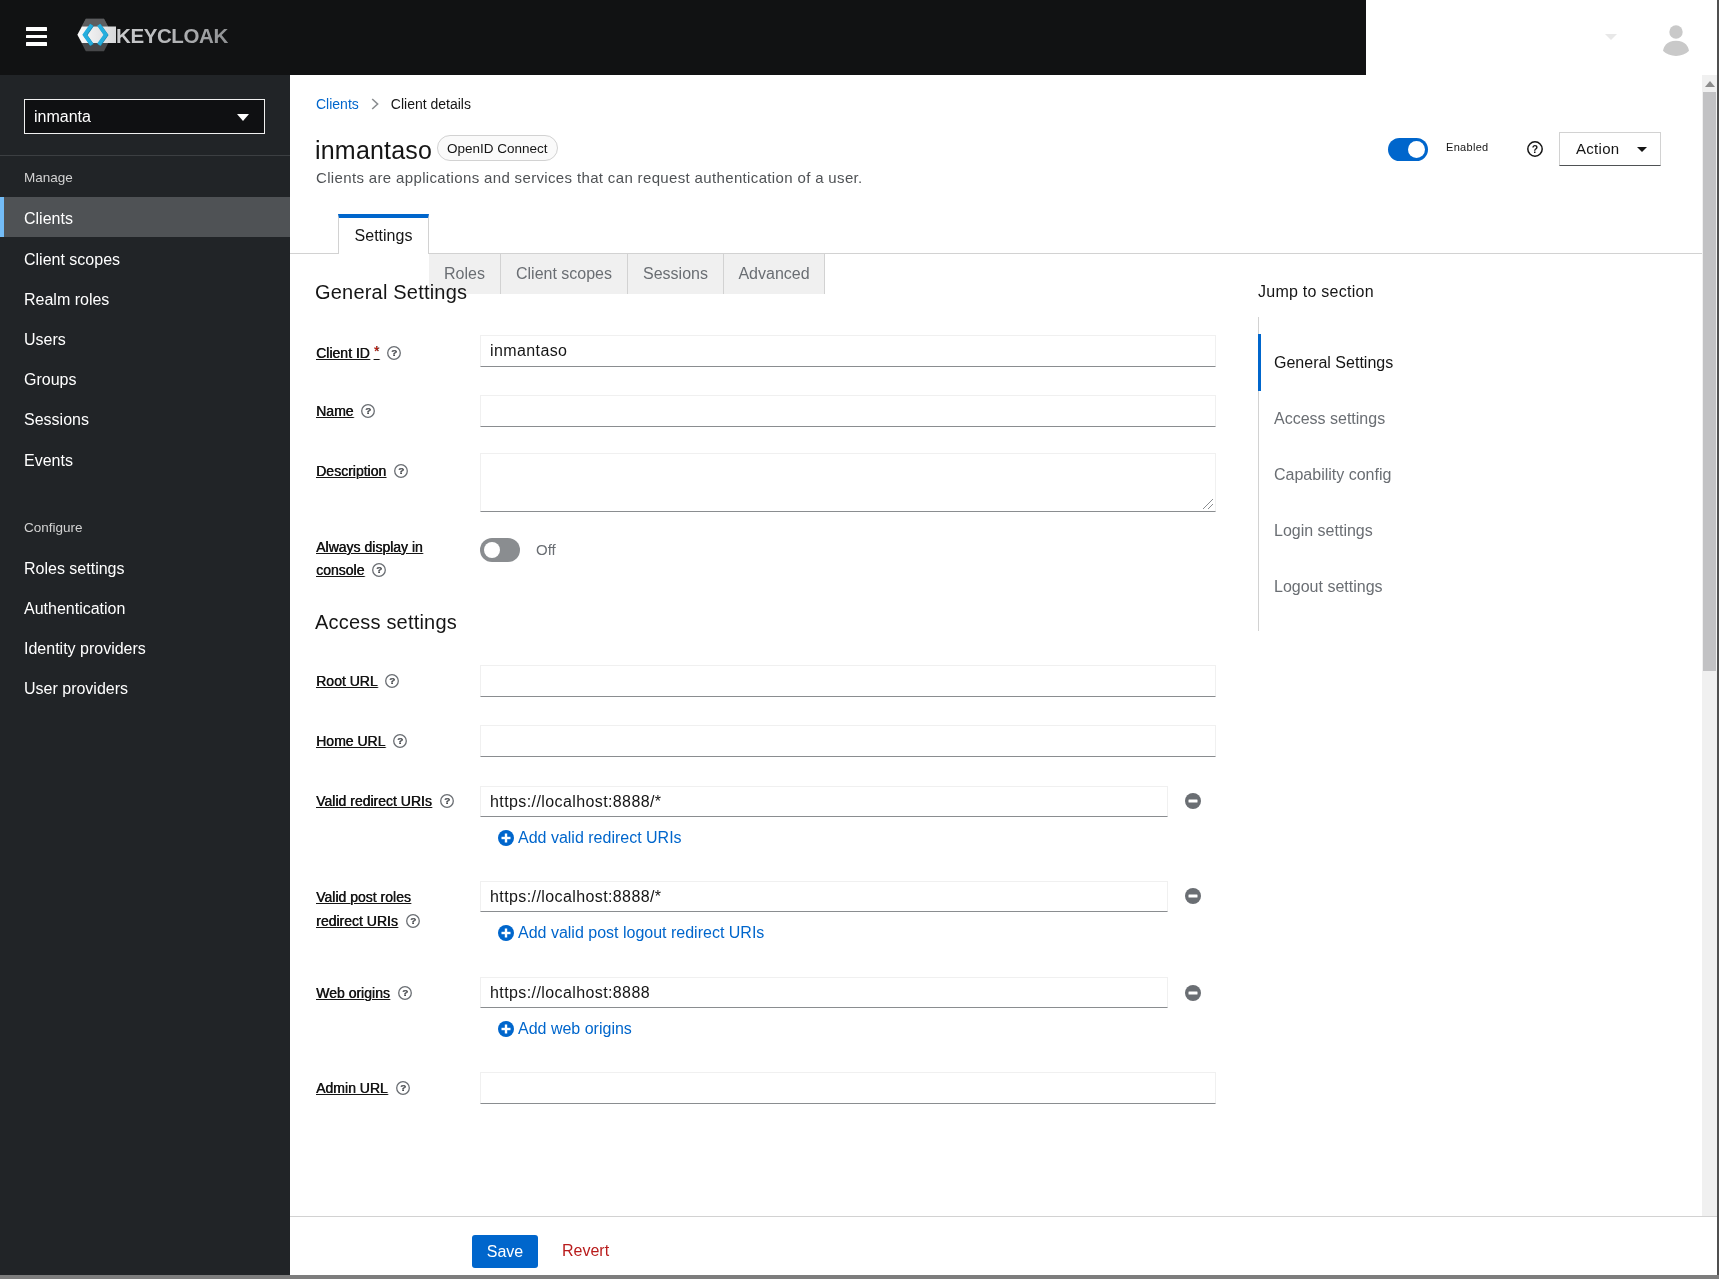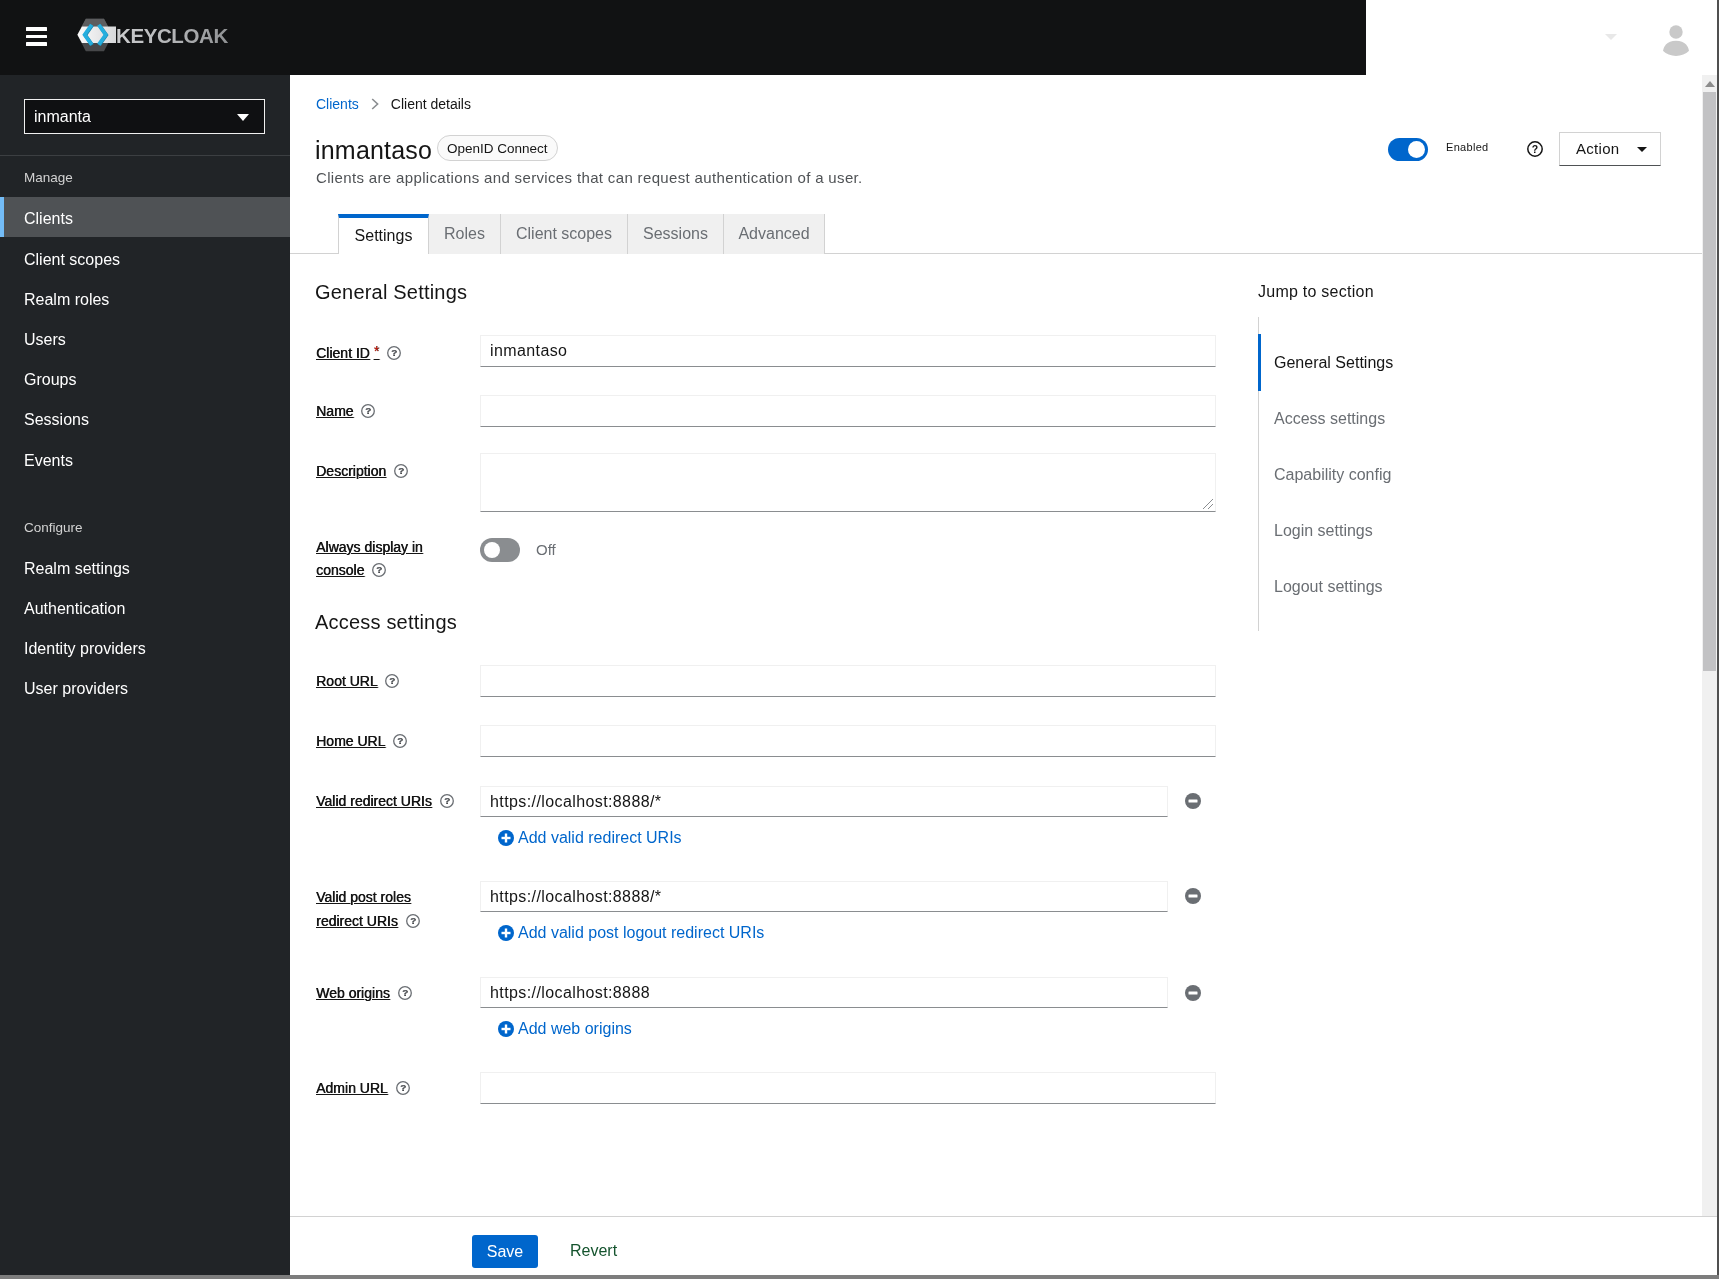--- a/index.html
+++ b/index.html
@@ -25,21 +25,21 @@
 #crumb { position:absolute; left:316px; top:96px; font-size:14px; color:#151515; }
 #crumb a { color:#0066cc; text-decoration:none; }
 
 #h1 { position:absolute; left:315px; top:136px; font-size:25px; font-weight:400; color:#151515; letter-spacing:0.2px; }
 #badge { position:absolute; left:437px; top:135px; height:26px; line-height:25px; border:1px solid #d2d2d2; background:#fafafa; border-radius:13px; padding:0 9px; font-size:13.5px; color:#151515; }
 #desc { position:absolute; left:316px; top:169px; font-size:15px; letter-spacing:0.35px; color:#4f5255; }
 
 
 #tabline { position:absolute; left:0px; top:253px; width:1412px; border-top:1px solid #d2d2d2; }
 .tab { position:absolute; top:214px; height:40px; font-size:16px; text-align:center; }
-.tab.inactive { background:#f0f0f0; color:#6a6e73; border-right:1px solid #d2d2d2; line-height:40px; }
+.tab.inactive { background:#f0f0f0; color:#6a6e73; border-right:1px solid #d2d2d2; line-height:40px;margin-top:40px; }
 #tab-settings { left:338px; width:91px; background:#fff; color:#151515; border-top:4px solid #0066cc; border-left:1px solid #d2d2d2; border-right:1px solid #d2d2d2; line-height:35px; z-index:2; }
 
 
 #toggle-on { position:absolute; left:1388px; top:138px; width:40px; height:23px; border-radius:12px; background:#0066cc; }
 #toggle-on i { position:absolute; right:3px; top:3px; width:17px; height:17px; border-radius:50%; background:#fff; }
 #lbl-enabled { position:absolute; left:1446px; top:141px; font-size:11px; letter-spacing:0.3px; color:#151515; }
 #action { position:absolute; left:1559px; top:132px; width:102px; height:34px; border:1px solid #d2d2d2; border-bottom:1px solid #4f5255; font-size:15px; letter-spacing:0.3px; color:#151515; line-height:32px; padding-left:16px; }
 #action .car { position:absolute; right:13px; top:14px; width:0; height:0; border-left:5px solid transparent; border-right:5px solid transparent; border-top:5px solid #151515; }
 
 
@@ -59,21 +59,21 @@
 
 #jump-title { position:absolute; left:1258px; top:283px; font-size:16px; letter-spacing:0.25px; color:#151515; }
 #jump-line { position:absolute; left:1258px; top:317px; height:314px; border-left:1px solid #d2d2d2; }
 #jump-bar { position:absolute; left:1258px; top:334px; height:57px; border-left:3px solid #0066cc; }
 .jitem { position:absolute; left:1274px; font-size:16px; color:#6a6e73; }
 .jitem.cur { color:#151515; }
 
 
 #footer { position:absolute; left:290px; top:1216px; width:1427px; height:59px; background:#fff; border-top:1px solid #d2d2d2; }
 #save { position:absolute; left:182px; top:18px; width:66px; height:33px; background:#0066cc; color:#fff; font-size:16px; text-align:center; line-height:33px; border-radius:3px; }
-#revert { position:absolute; left:280px; top:25px; font-size:16px; color:#14532d; }
+#revert { position:absolute; left:272px; top:25px; font-size:16px; color:#b91c1c; }
 
 
 #sb-track { position:absolute; left:1702px; top:75px; width:15px; height:1141px; background:#f0f0f0; }
 #sb-thumb { position:absolute; left:1703px; top:92px; width:13px; height:579px; background:#c2c2c4; }
 #sb-up { position:absolute; left:1705px; top:81px; width:0; height:0; border-left:5px solid transparent; border-right:5px solid transparent; border-bottom:6px solid #8c8c8c; }
 #win-right { position:absolute; left:1717px; top:0; width:2px; height:1279px; background:#505050; z-index:50; }
 #win-bottom { position:absolute; left:0; top:1275px; width:1719px; height:4px; background:#7d7d7d; z-index:50; }
 </style>
 </head>
 <body>
@@ -130,21 +130,21 @@
   <div id="sb-sep"></div>
   <div class="navtitle" style="top:95px">Manage</div>
   <div class="navitem cur" style="top:122px">Clients</div>
   <div class="navitem" style="top:163px">Client scopes</div>
   <div class="navitem" style="top:203px">Realm roles</div>
   <div class="navitem" style="top:243px">Users</div>
   <div class="navitem" style="top:283px">Groups</div>
   <div class="navitem" style="top:323px">Sessions</div>
   <div class="navitem" style="top:364px">Events</div>
   <div class="navtitle" style="top:445px">Configure</div>
-  <div class="navitem" style="top:472px">Realm settings</div>
+  <div class="navitem" style="top:472px">Roles settings</div>
   <div class="navitem" style="top:512px">Authentication</div>
   <div class="navitem" style="top:552px">Identity providers</div>
   <div class="navitem" style="top:592px">User providers</div>
 </div>
 
 <div id="content"></div>
 <div id="crumb"><a>Clients</a><svg class="sep" width="8" height="12" viewBox="0 0 8 12" style="margin:0 12px;vertical-align:-1px">
       <path d="M1.2 1 L6.6 6 L1.2 11" fill="none" stroke="#8a8d90" stroke-width="1.6"></path>
     </svg>Client details</div>
 <div id="h1">inmantaso</div>

